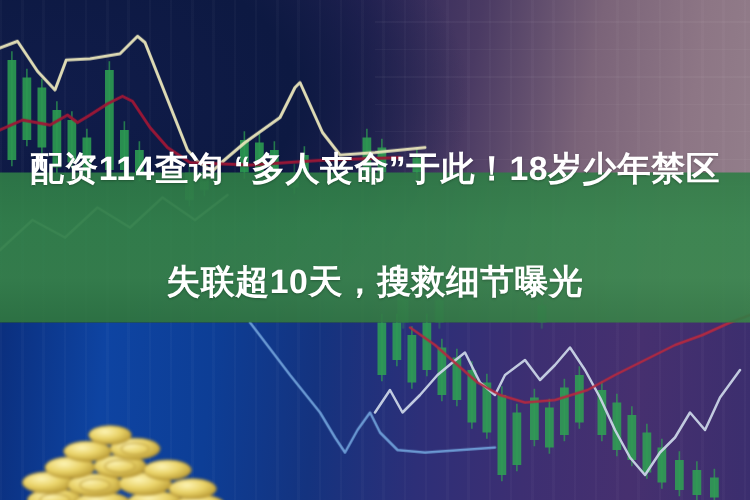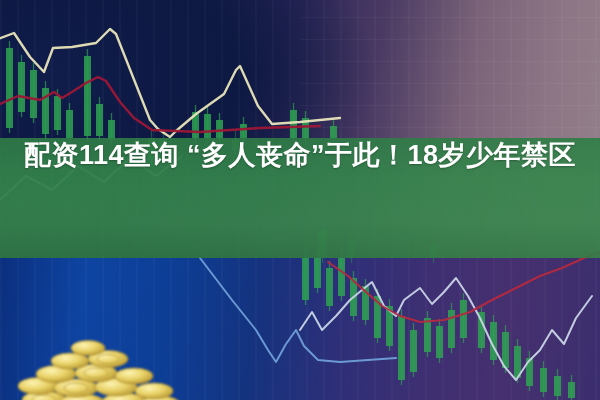--- a/index.html
+++ b/index.html
@@ -67,21 +67,21 @@
   
   #banner{
     position:absolute;left:0;top:138px;width:600px;height:120px;
     background:linear-gradient(180deg,
         rgba(47,125,70,0.90) 0%,
         rgba(53,134,76,0.90) 35%,
         rgba(56,134,77,0.90) 70%,
         rgba(48,122,68,0.90) 100%);
   }
   #banner-inner{
-    position:absolute;left:0;top:140px;width:600px;height:120px;
+    position:absolute;left:0;top:120px;width:600px;height:120px;
     display:flex;flex-direction:column;
     align-items:center;justify-content:space-between;
     gap:5px;
   }
   .headline-line{
     color:#ffffff;
     font-size:27px;
     font-weight:700;
     letter-spacing:0.5px;
     line-height:1.12;
@@ -231,15 +231,16 @@
       <ellipse cx="68" cy="52" rx="12" ry="5"></ellipse>
       <ellipse cx="100" cy="23" rx="11" ry="4.6"></ellipse>
       <ellipse cx="36" cy="64" rx="12" ry="5"></ellipse>
     </g>
   </svg>
 
   <div id="banner"></div>
 
   <div id="banner-inner">
     <div class="headline-line">配资114查询 “多人丧命”于此！18岁少年禁区</div>
+    <div class="headline-line">失联超10天，搜救细节曝光</div>
   </div>
 
 </div>
 
 </body></html>

